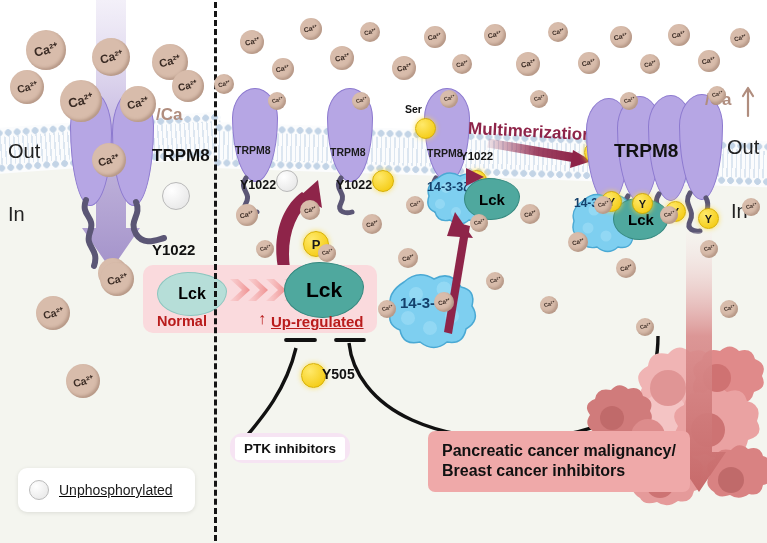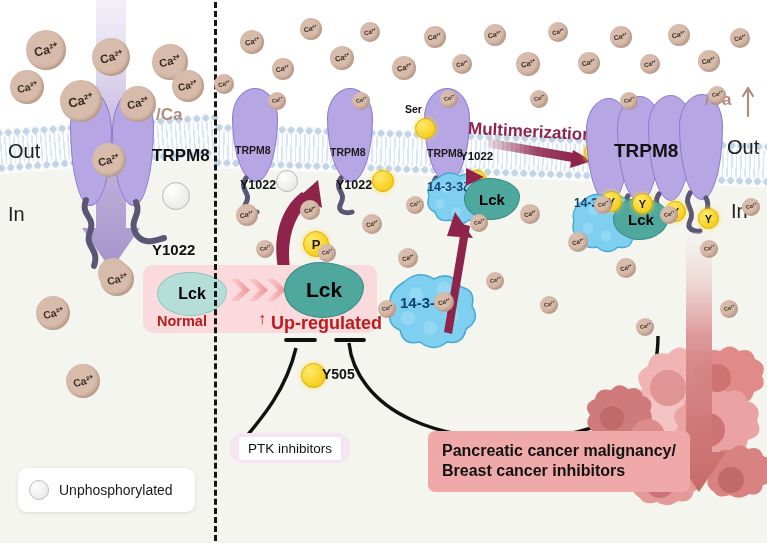--- a/index.html
+++ b/index.html
@@ -63,21 +63,21 @@
   
   .lck{position:absolute;background:#4fa89e;border:1.6px solid #35887f;
       border-radius:44% 56% 52% 48% / 50% 44% 56% 50%;
       display:flex;align-items:center;justify-content:center;}
   .lck.normal{background:#b6ded8;border-color:#8cc6bf;}
 
   
   .box{position:absolute;display:flex;align-items:center;justify-content:center;text-align:center;}
   .box-lck{background:#fadadd;border-radius:10px;}
   .box-ptk{background:#f6e4f3;border-radius:13px;padding:0;}
-  .box-ptk .inner{background:#ffffff;border-radius:3px;padding:4px 9px;font-size:13.5px;font-weight:normal;color:#111;}
+  .box-ptk .inner{background:#ffffff;border-radius:3px;padding:4px 9px;font-size:13.5px;font-weight:bold;color:#111;}
   .box-cancer{background:#efa9a9;border-radius:7px;padding:10px 14px;text-align:left;}
   .box-cancer div{font-size:16px;font-weight:bold;color:#111;line-height:1.28;white-space:nowrap;}
 
   
   .legend{position:absolute;background:#ffffff;border-radius:9px;
      box-shadow:0 1px 4px rgba(0,0,0,.10);padding:9px 14px 9px 11px;}
   .legend .row{display:flex;align-items:center;gap:10px;margin:3px 0;}
   .legend .row span.t{font-size:14px;color:#1a1a1a;}
   .legend .dot{width:18px;height:18px;border-radius:50%;flex:none;}
   .legend .dot.unp{background:radial-gradient(circle at 34% 30%, #ffffff, #e4e4e4);border:1.5px solid #bbb;}
@@ -292,21 +292,21 @@
     </g>
   </svg>
 
   <div class="lck" style="left:284px;top:262px;width:78px;height:54px;">
     <span class="lbl-lck">Lck</span>
   </div>
   <div class="badge pho" style="left:303px;top:231px;width:24px;height:24px;font-size:13px;">
     <span>P</span>
   </div>
   <div class="lbl" style="left:258px;top:310px;font-size:16px;font-weight:bold;">↑</div>
-  <div class="lbl" style="left:271px;top:313px;font-size:18px;font-weight:bold;">Up-regulated</div>
+  <div class="lbl" style="left:271px;top:313px;font-size:15px;font-weight:bold;text-decoration:underline;">Up-regulated</div>
 
   <svg class="ov">
 
     <path d="M245,438 C262,418 286,390 296,348" stroke="#111" stroke-width="3.4" fill="none"></path>
     <path d="M286,340 L315,340" stroke="#111" stroke-width="3.8" fill="none" stroke-linecap="round"></path>
 
     <path d="M349,343 C352,372 372,402 412,420 C470,446 560,444 612,420 C648,402 658,368 658,336" stroke="#111" stroke-width="3.4" fill="none"></path>
     <path d="M336,340 L364,340" stroke="#111" stroke-width="3.8" fill="none" stroke-linecap="round"></path>
   </svg>
   <div class="badge pho" style="left:301px;top:363px;width:23px;height:23px;"></div>
@@ -339,21 +339,21 @@
     <path d="M686,232 L712,232 L712,452 L726,452 L699,492 L672,452 L686,452 Z" fill="url(#gdown)"></path>
   </svg>
 
   <div class="box box-cancer" style="left:428px;top:431px;">
     <div>
       <div>Pancreatic cancer malignancy/</div>
       <div>Breast cancer inhibitors</div>
     </div>
   </div>
 
-  <div class="legend" style="left:18px;top:468px;width:152px;">
+  <div class="legend" style="left:18px;top:468px;width:152px;text-decoration:underline;">
     <div class="row">
       <div class="dot unp"></div>
       <span class="t">Unphosphorylated</span>
     </div>
   </div>
 
   <div class="divider"></div>
 
   <div id="ca-out-layer">
       <div class="ca" style="left: 26px; top: 30px; width: 40px; height: 40px; font-size: 12.4px;">

